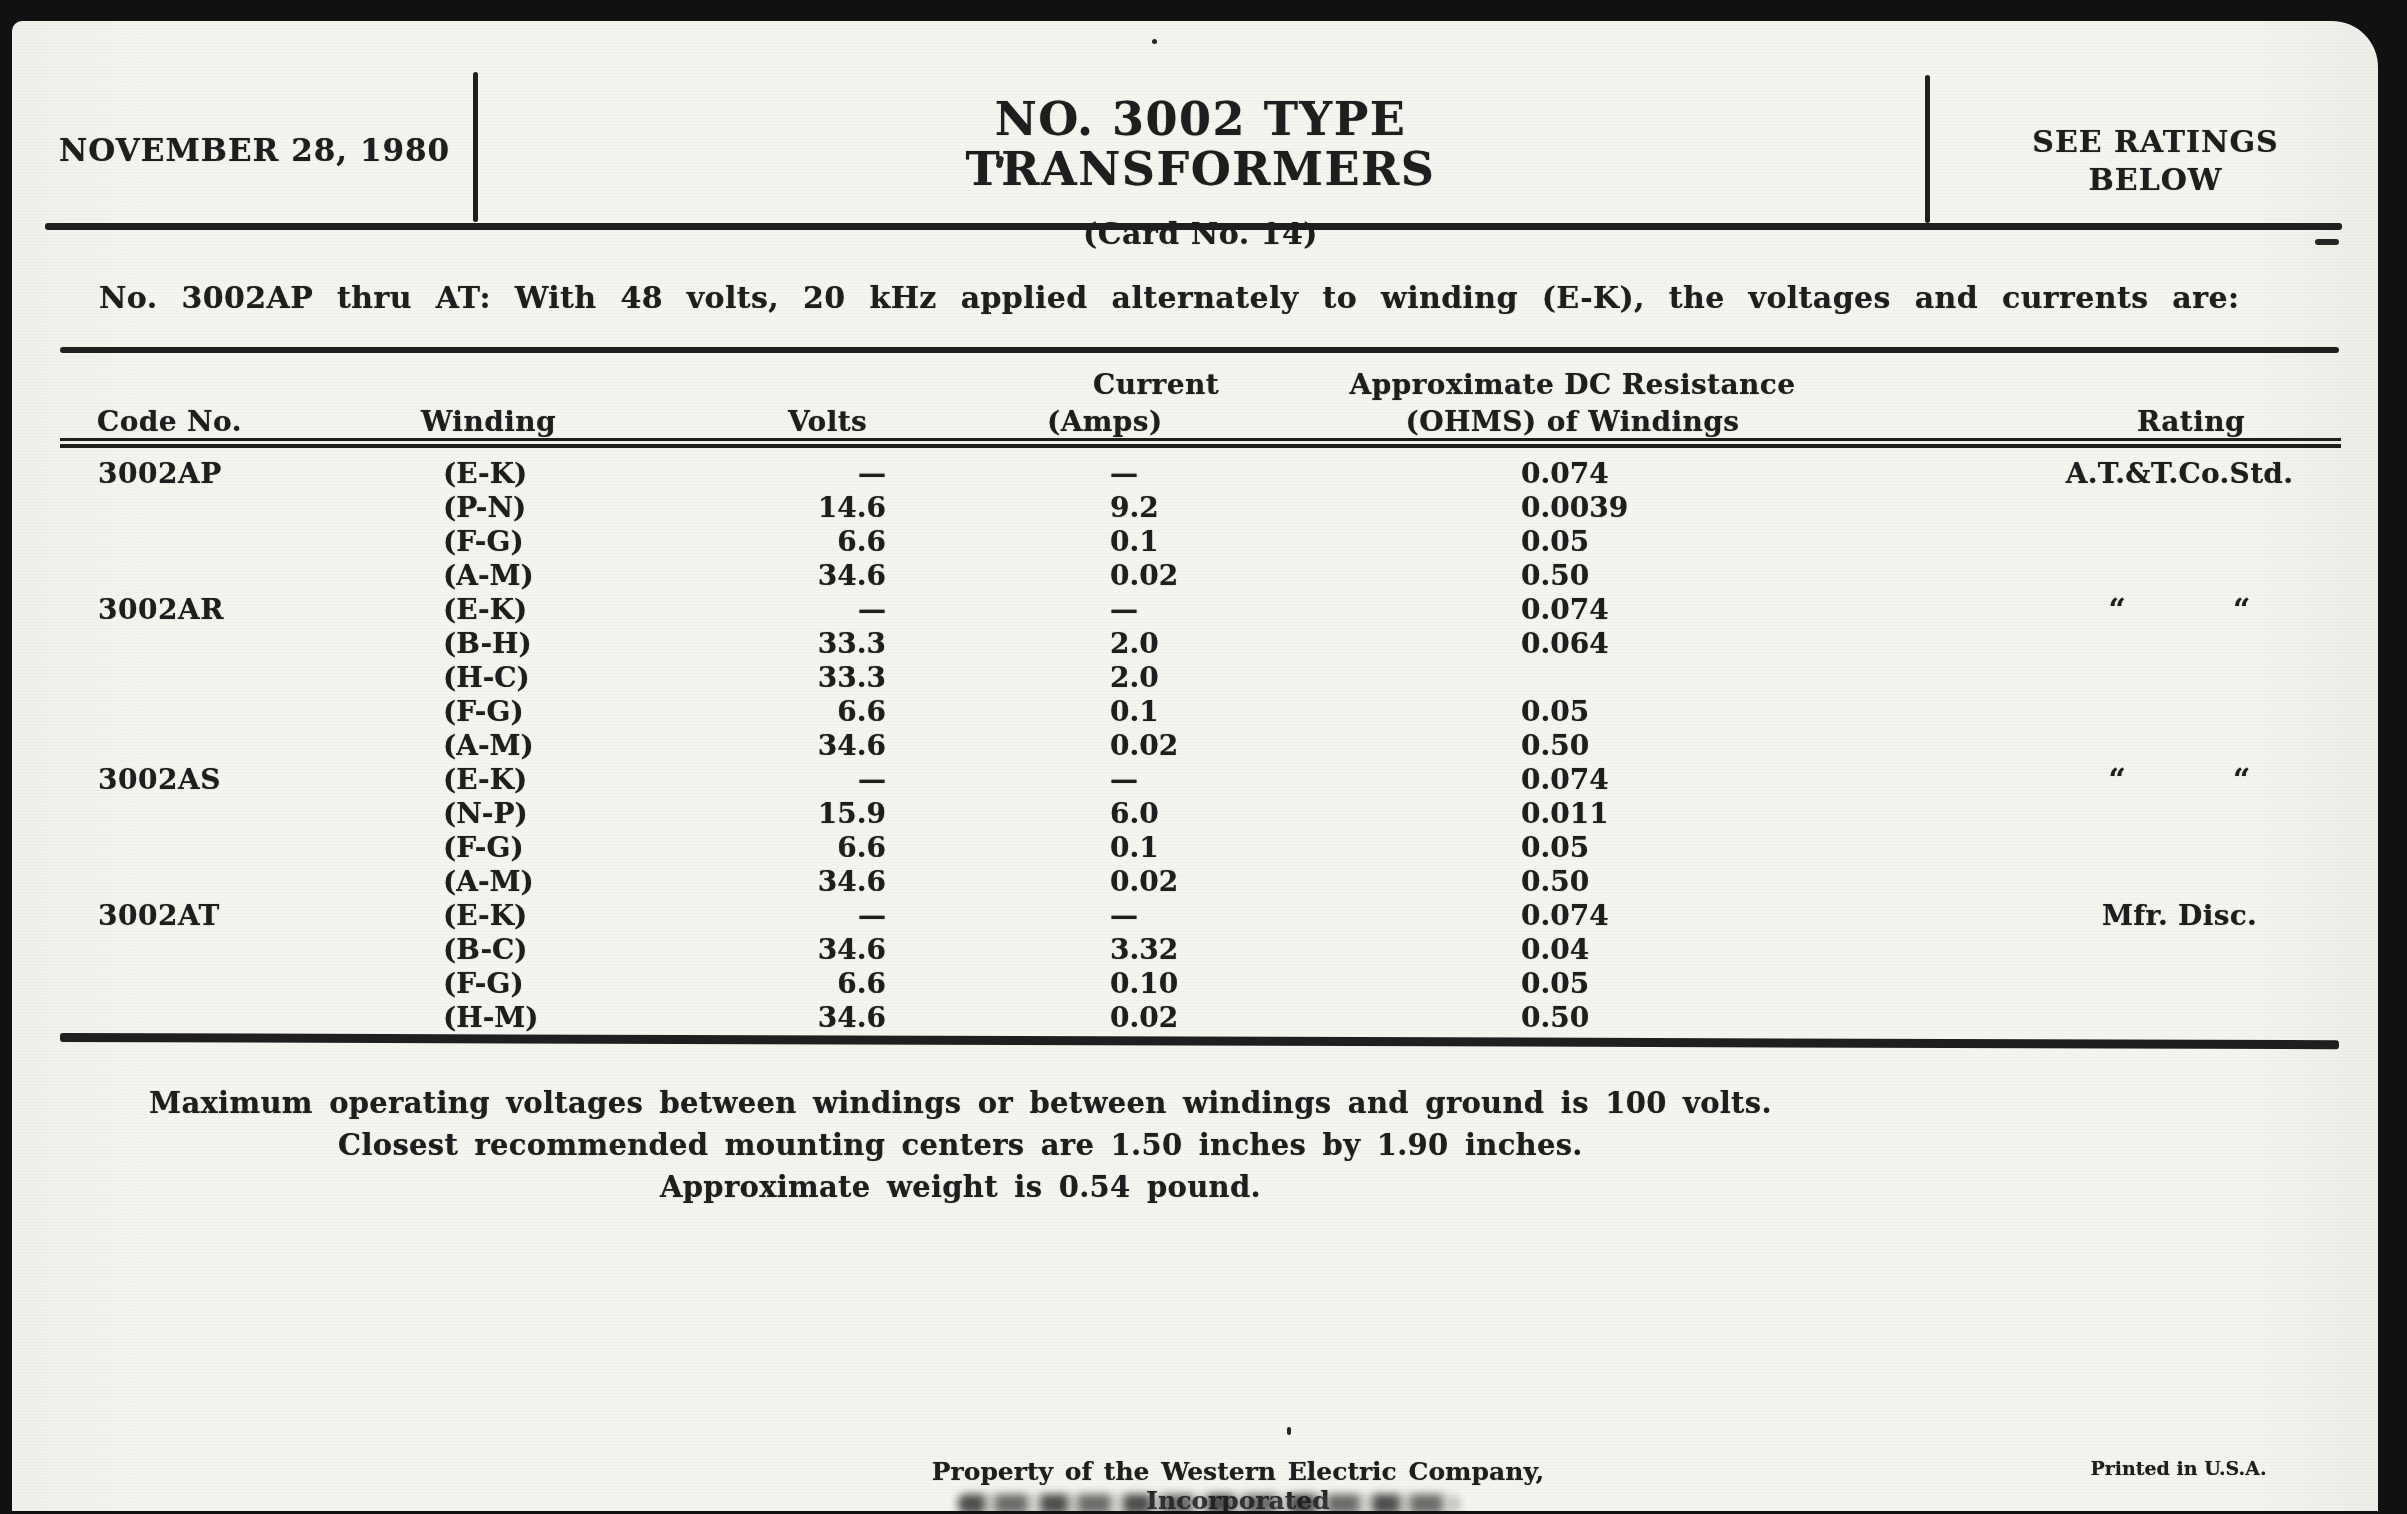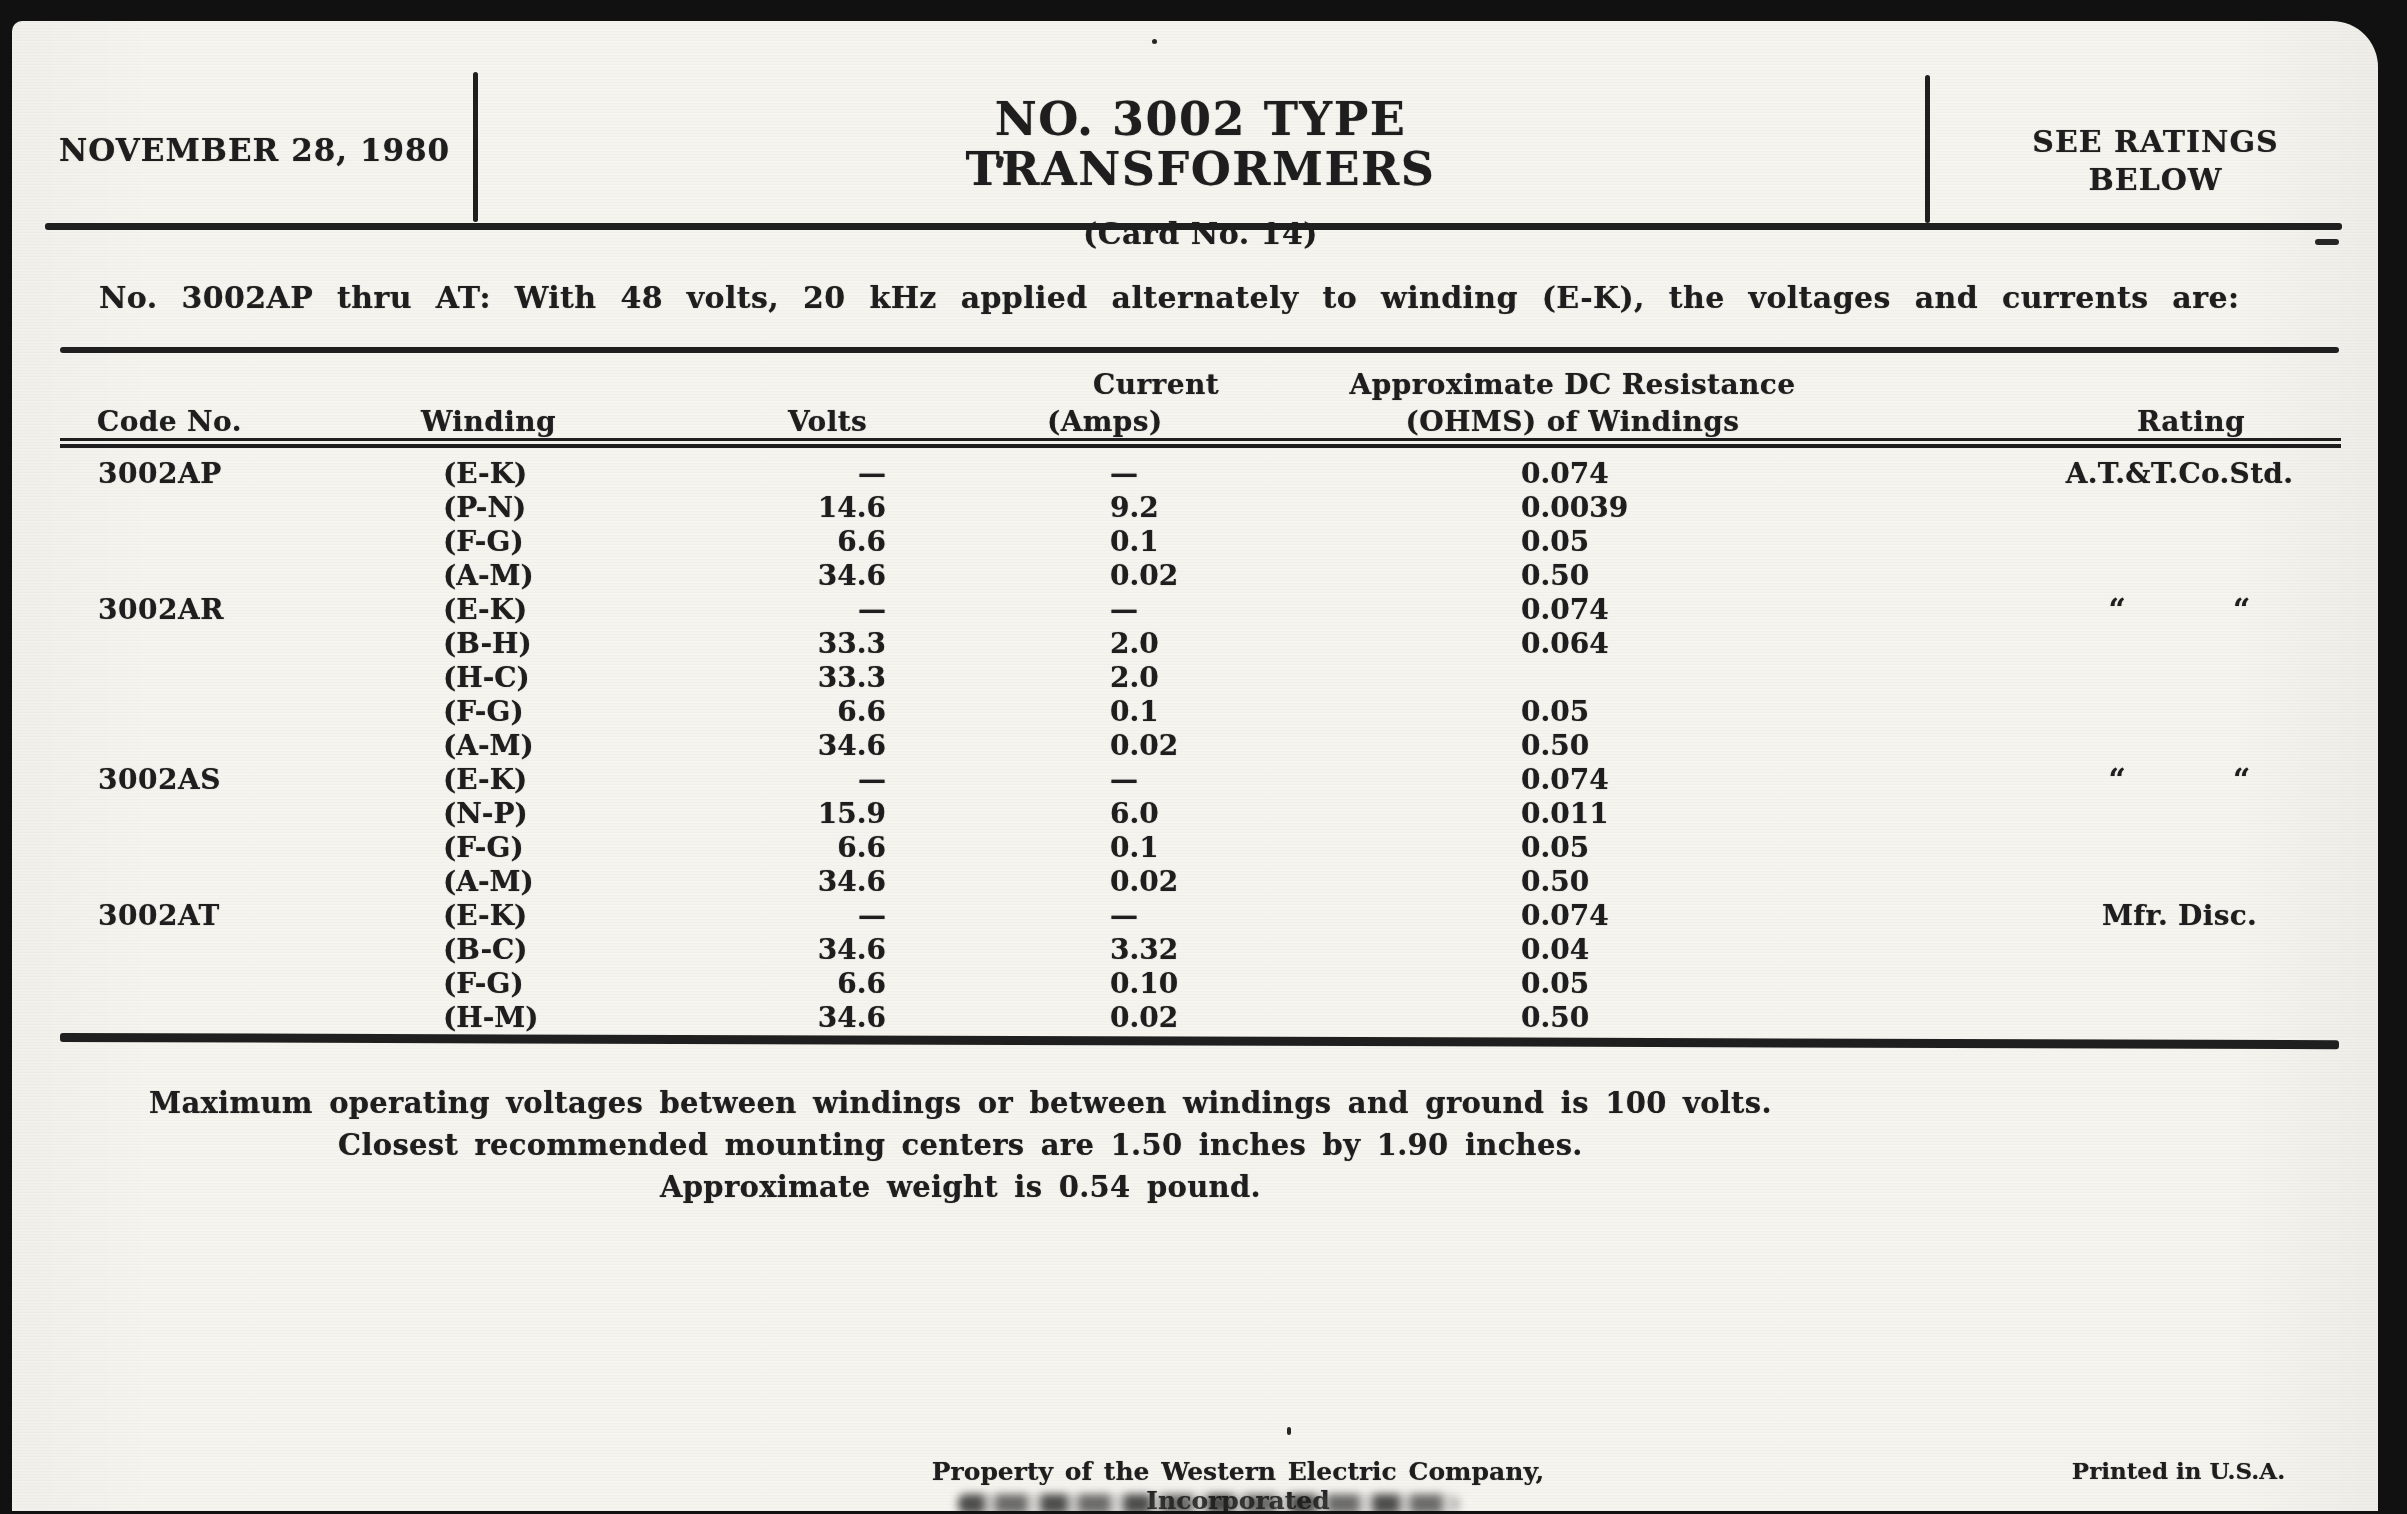--- a/index.html
+++ b/index.html
@@ -73,21 +73,21 @@
   .cell-current { padding-left:218px; }
   .cell-res { padding-left:203px; }
   .cell-rating { text-align:center; letter-spacing:0.3px; }
   .cell-rating.ditto { display:flex; justify-content:center; gap:107px; font-size:30px; }
 
   
   .notes { left:137px; top:1061px; font-size:29px; line-height:42px; word-spacing:6px; letter-spacing:0.3px;text-align:center; }
 
   
   .footer-left { left:830px; top:1436px; width:792px; text-align:center; font-size:25px; word-spacing:3px; }
-  .footer-right { left:2033px; top:1436px; width:267px; text-align:center; font-size:23px; }
+  .footer-right { left:2033px; top:1436px; width:267px; text-align:center; font-size:19px; }
 
   
   .smudge {
     left:946px; top:1473px; width:500px; height:20px;
     background:repeating-linear-gradient(90deg,
       rgba(35,35,35,0.8) 0 26px, rgba(110,110,110,0.35) 26px 38px,
       rgba(50,50,50,0.7) 38px 69px, rgba(130,130,130,0.3) 69px 83px);
     filter:blur(4px); border-radius:8px;
   }
   .speck { background:#262626; border-radius:50%; }

